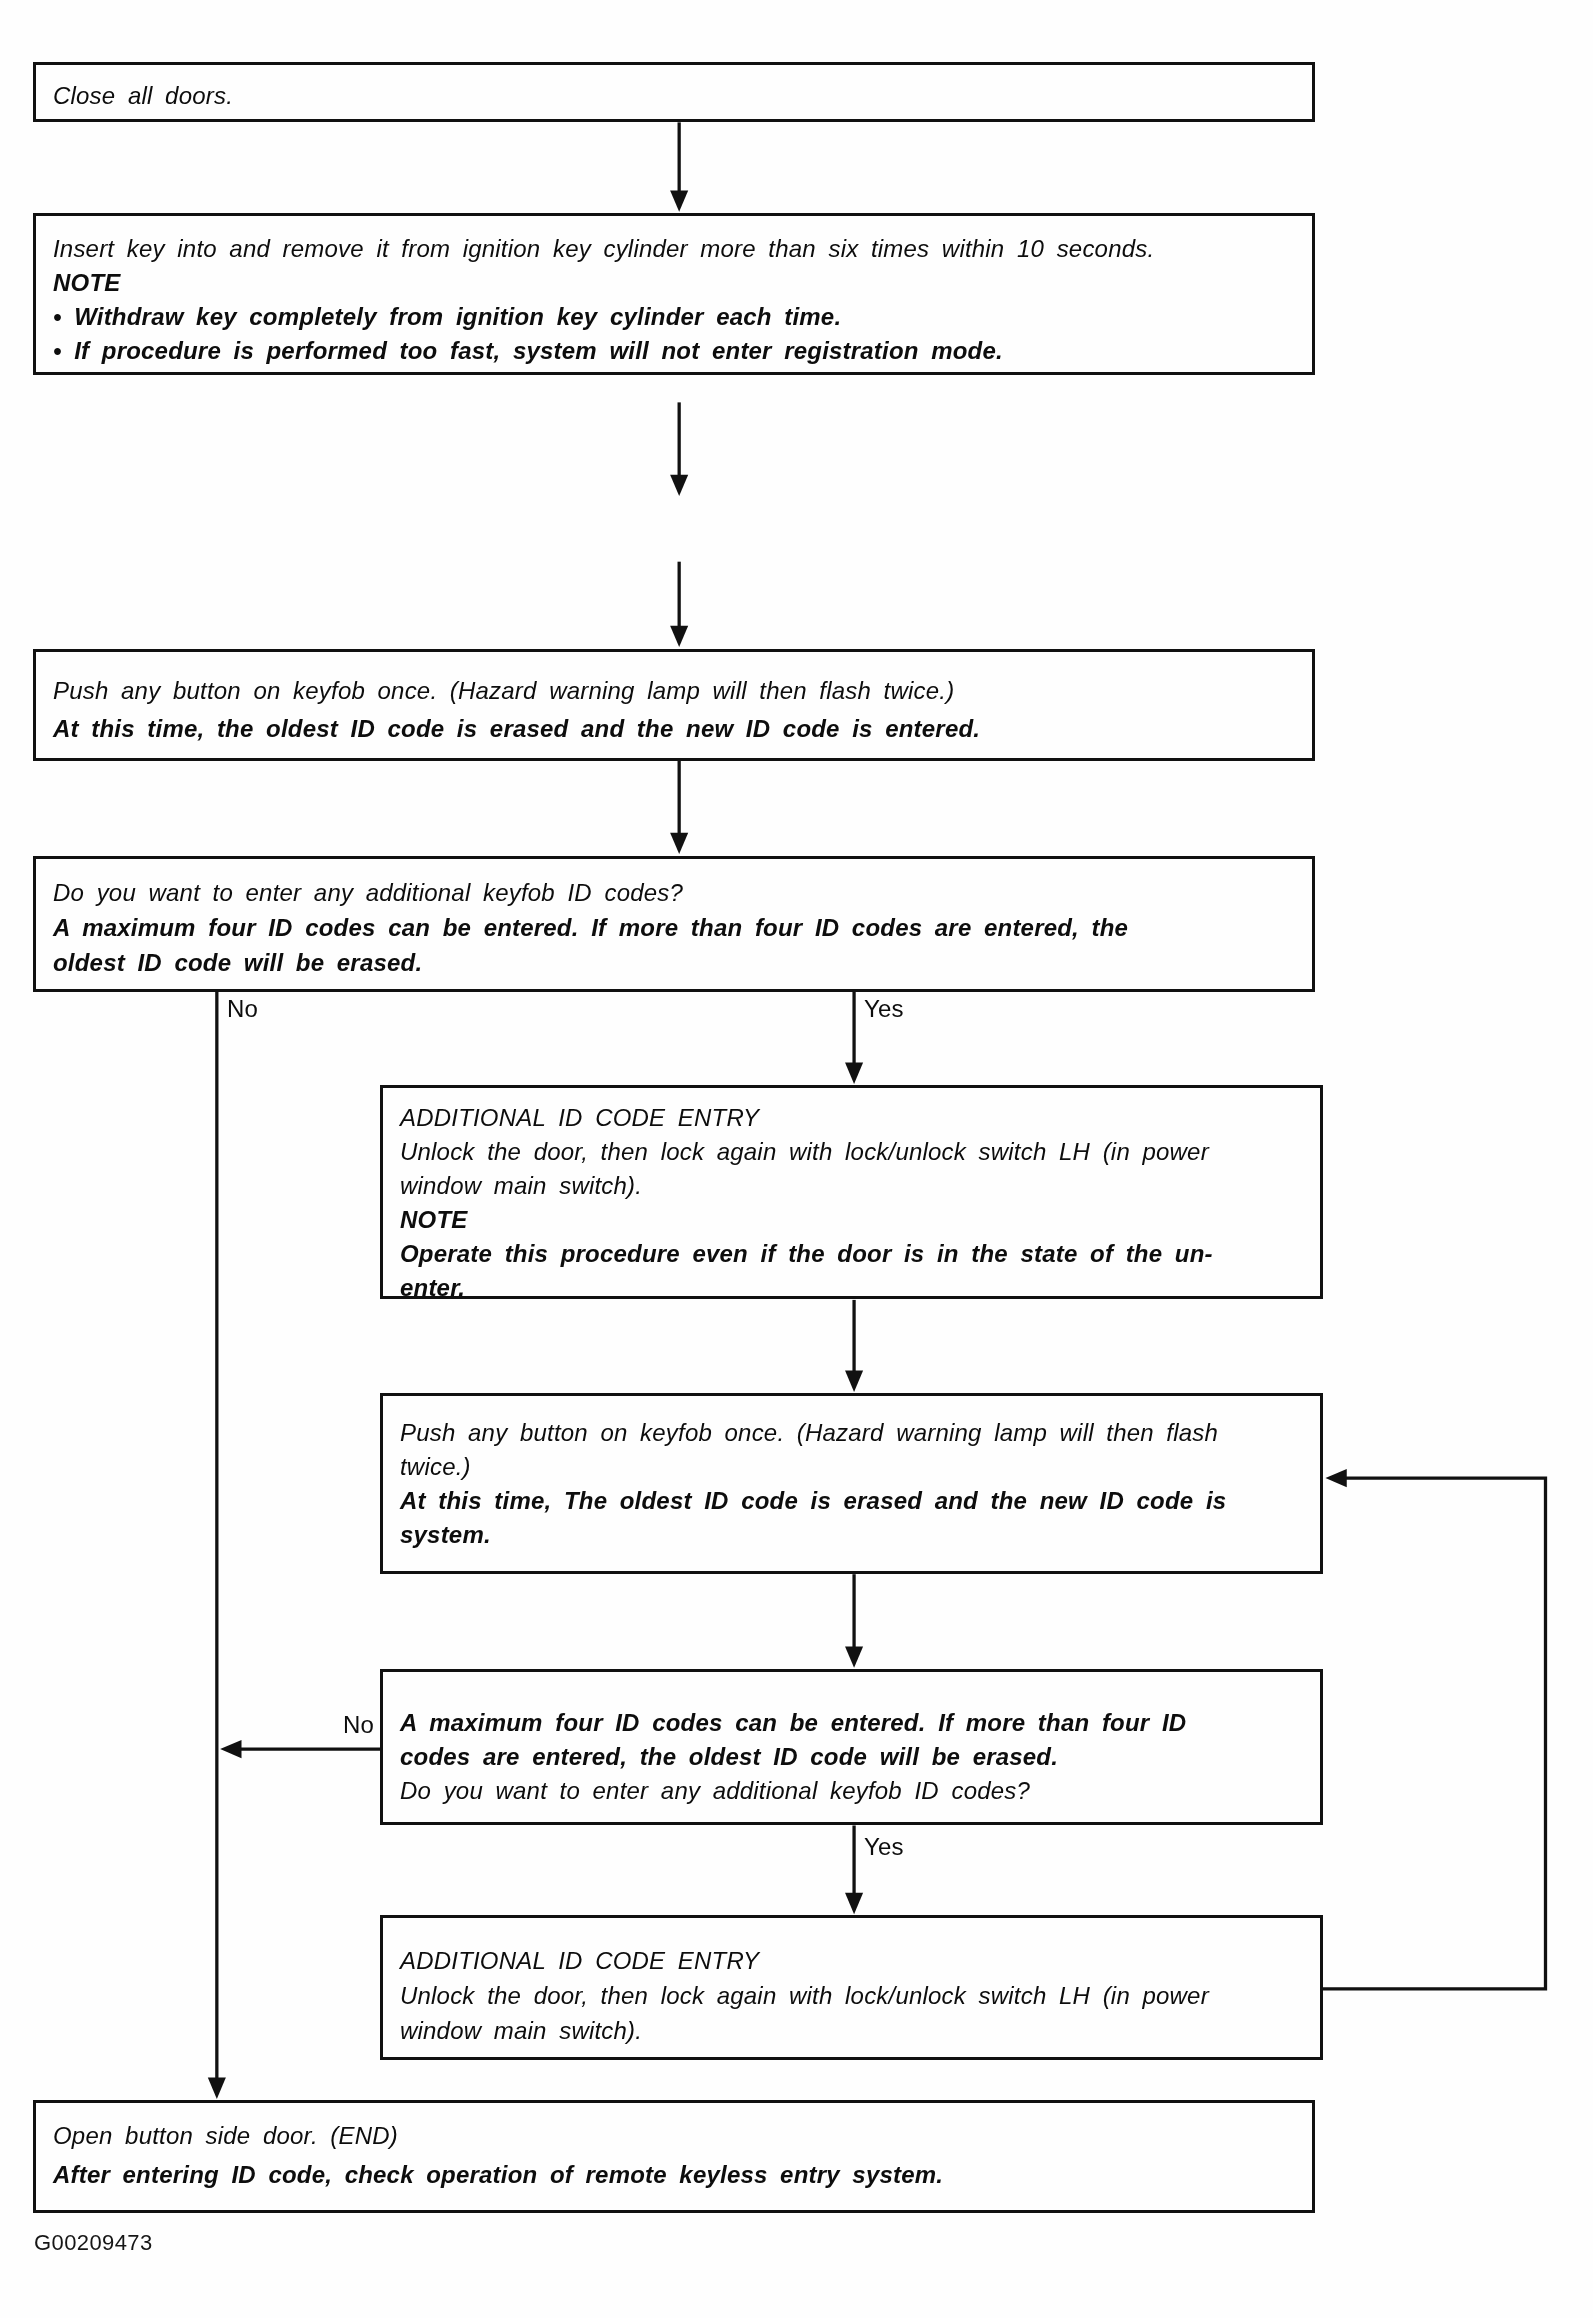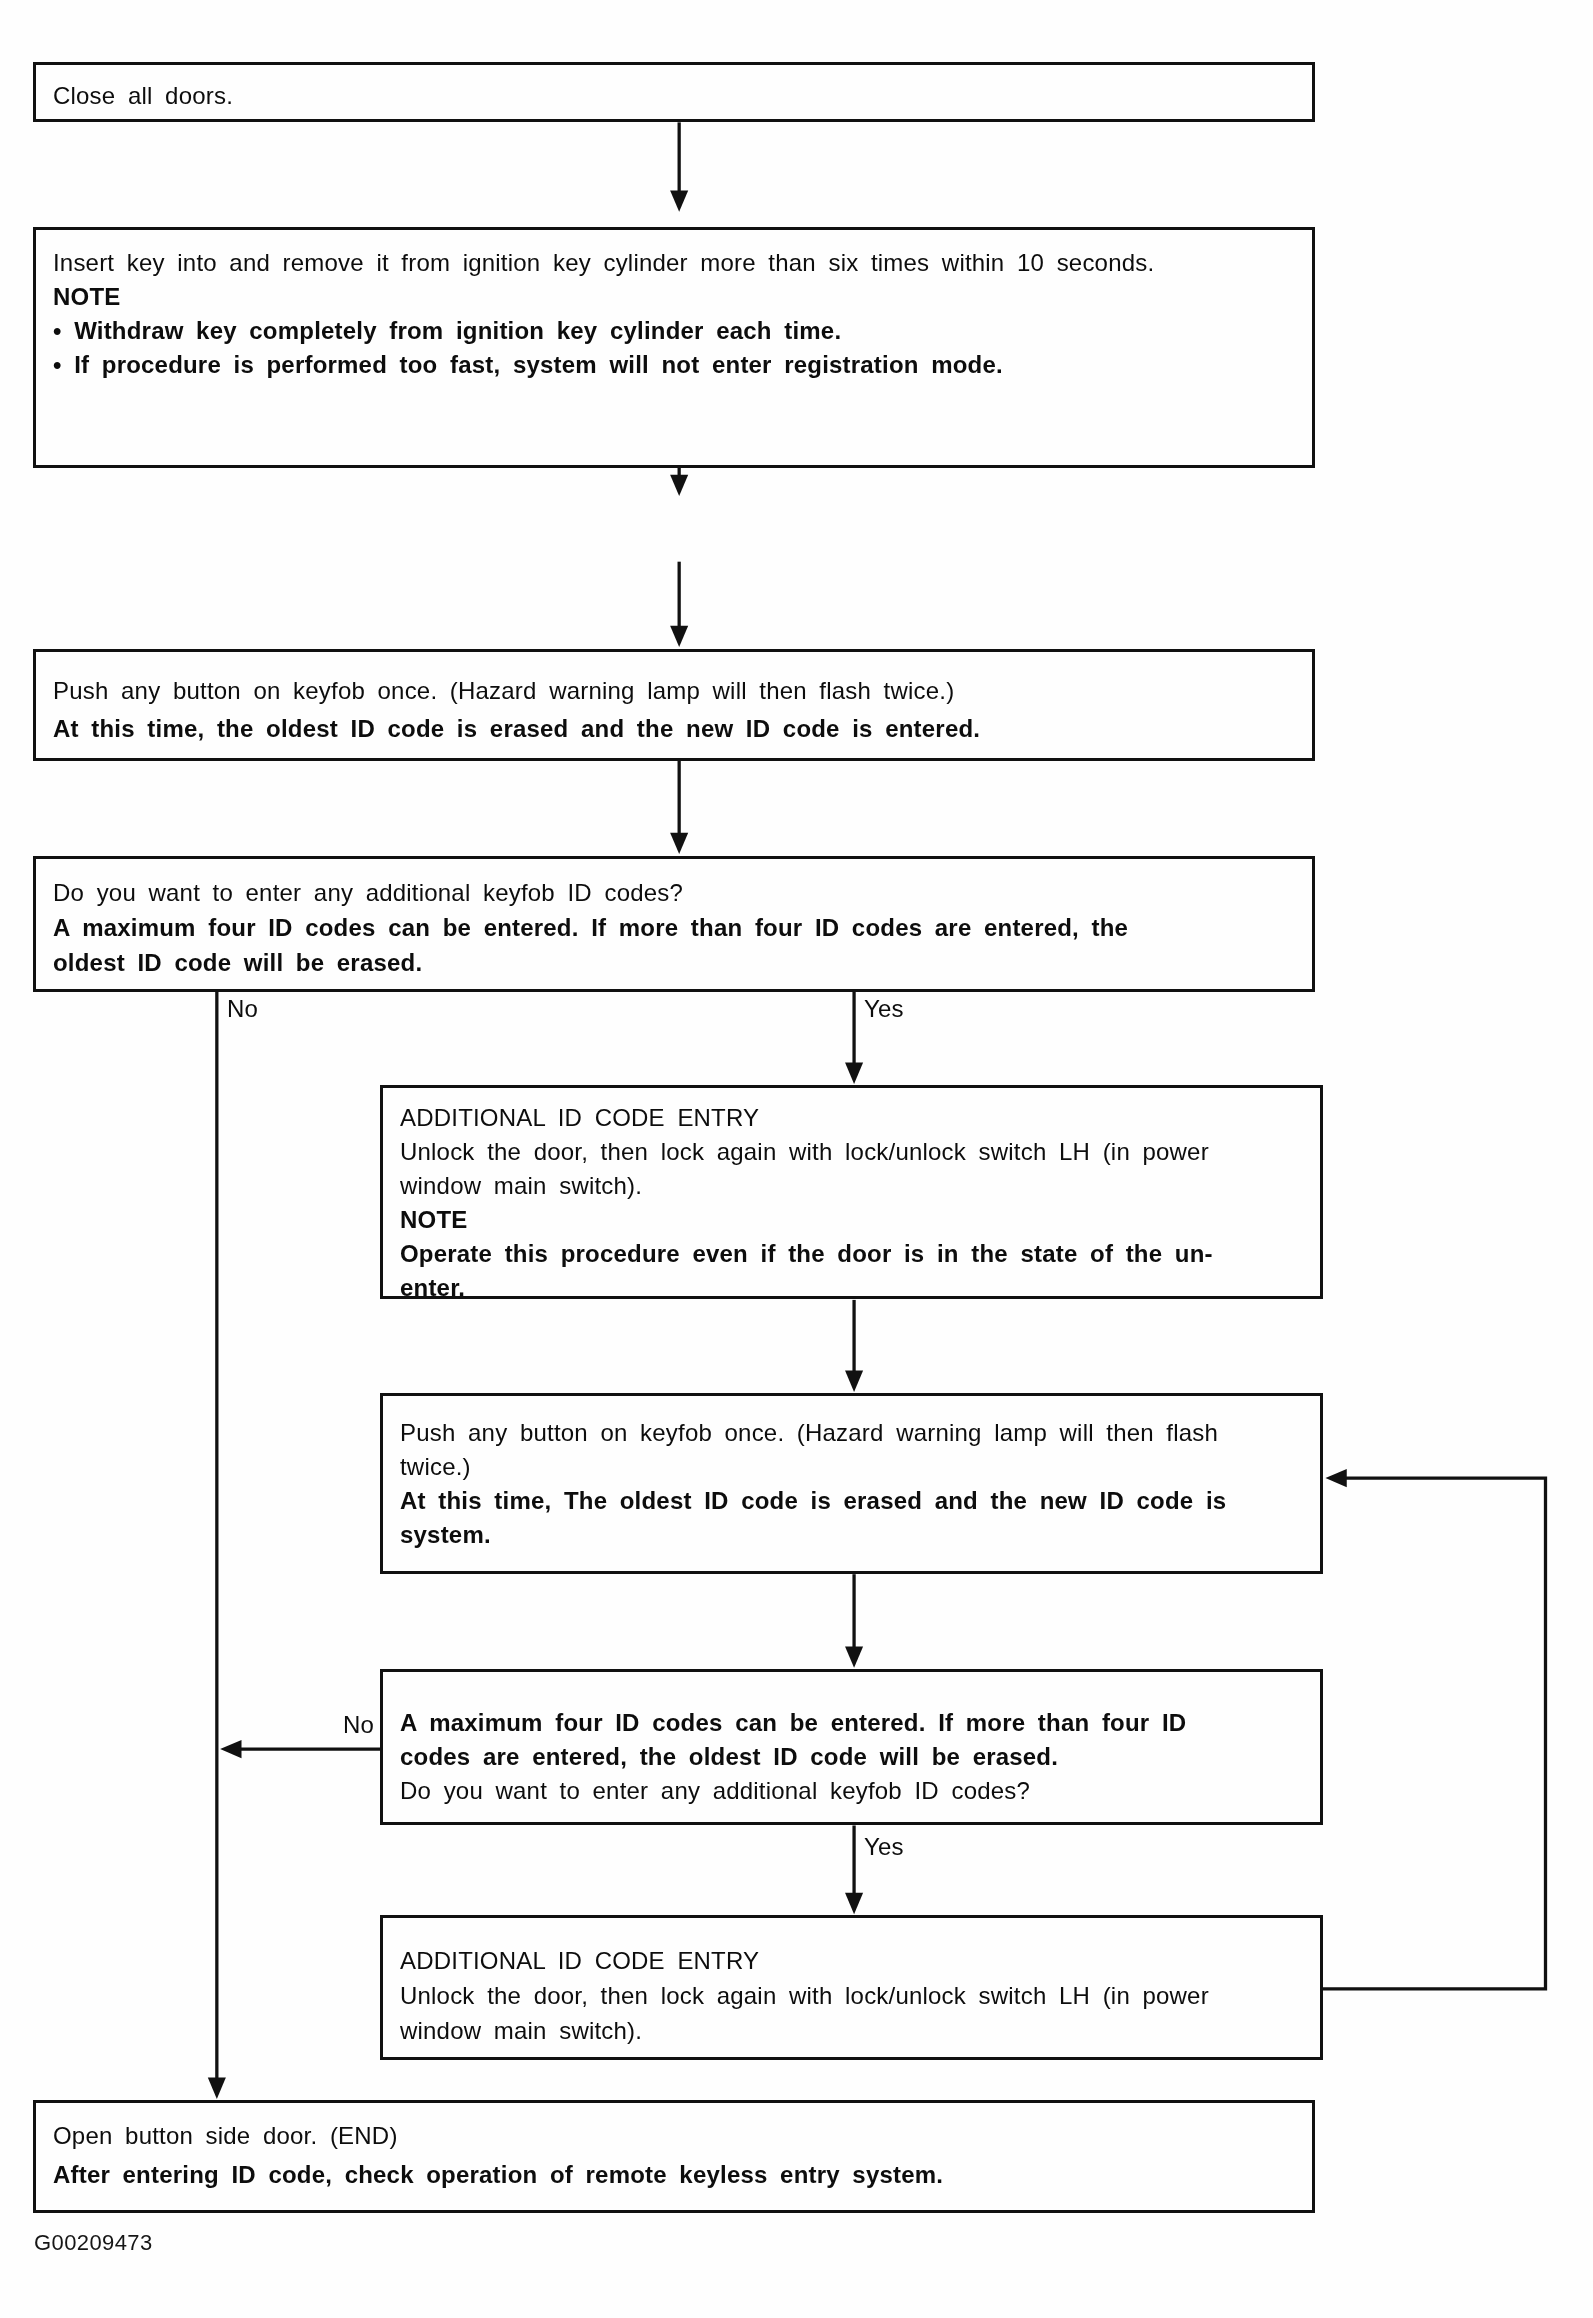--- a/index.html
+++ b/index.html
@@ -17,26 +17,27 @@
     border:3.3px solid #111;
     background:#fefefe;
     padding-left:17px;
     padding-right:13px;
   }
   .ln{
     font-size:24px;
     letter-spacing:0.2px;
     word-spacing:5.7px;
     white-space:nowrap;
+    font-style:italic;
   }
   .b{font-weight:bold;}
   
   #box-close        {left:33px; top:62px;   width:1282px; height:60px;  padding-top:14px;}
   #box-close .ln    {line-height:33px;}
-  #box-insert-remove{left:33px; top:213px;  width:1282px; height:241px; padding-top:16.4px;margin-top:14px;}
+  #box-insert-remove{left:33px; top:213px;  width:1282px; height:162px; padding-top:16.4px;}
   #box-insert-remove .ln{line-height:34px;}
   #box-insert-acc   {left:33px; top:498px;  width:1282px; height:64px;  padding-top:18px;}
   #box-insert-acc .ln{line-height:33px;}
   #box-push-first   {left:33px; top:649px;  width:1282px; height:112px; padding-top:20px;}
   #box-push-first .ln{line-height:38px;}
   #box-add-question {left:33px; top:856px; width:1282px; height:136px; padding-top:16.4px;}
   #box-add-question .ln{line-height:35px;}
   #box-open-door    {left:33px; top:2100px; width:1282px; height:113px; padding-top:13px;}
   #box-open-door .ln{line-height:39px;}
   

